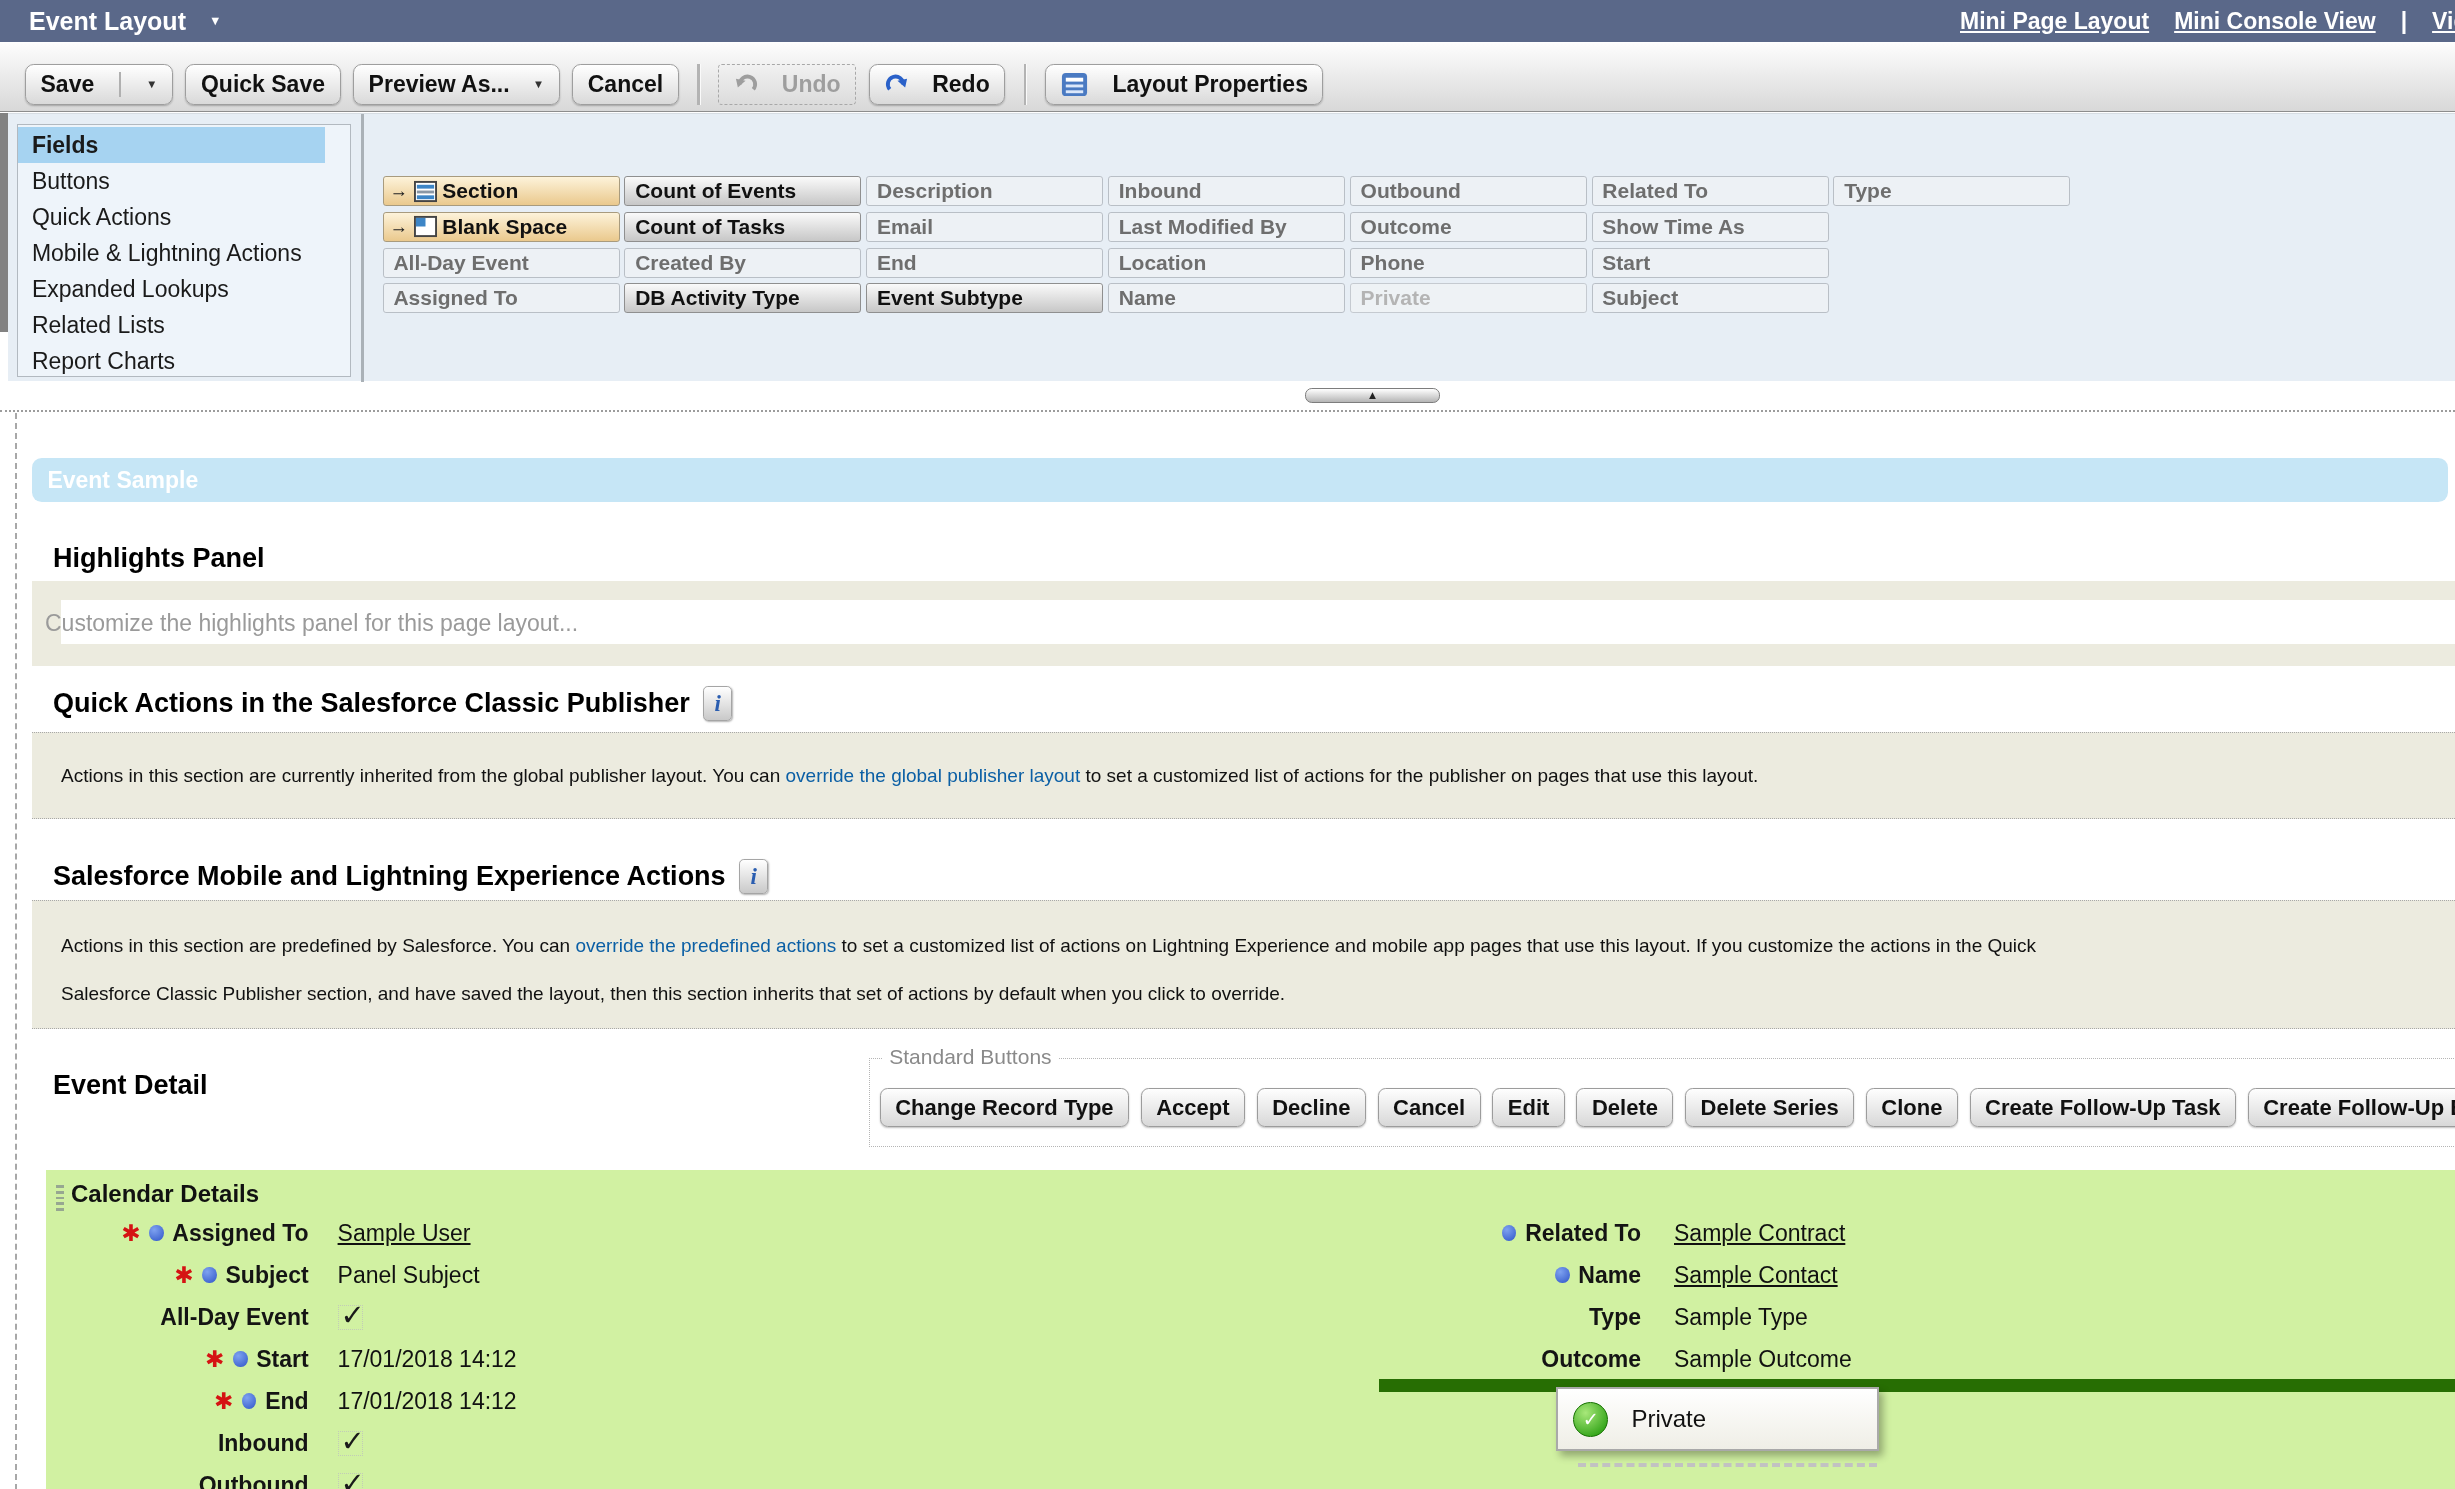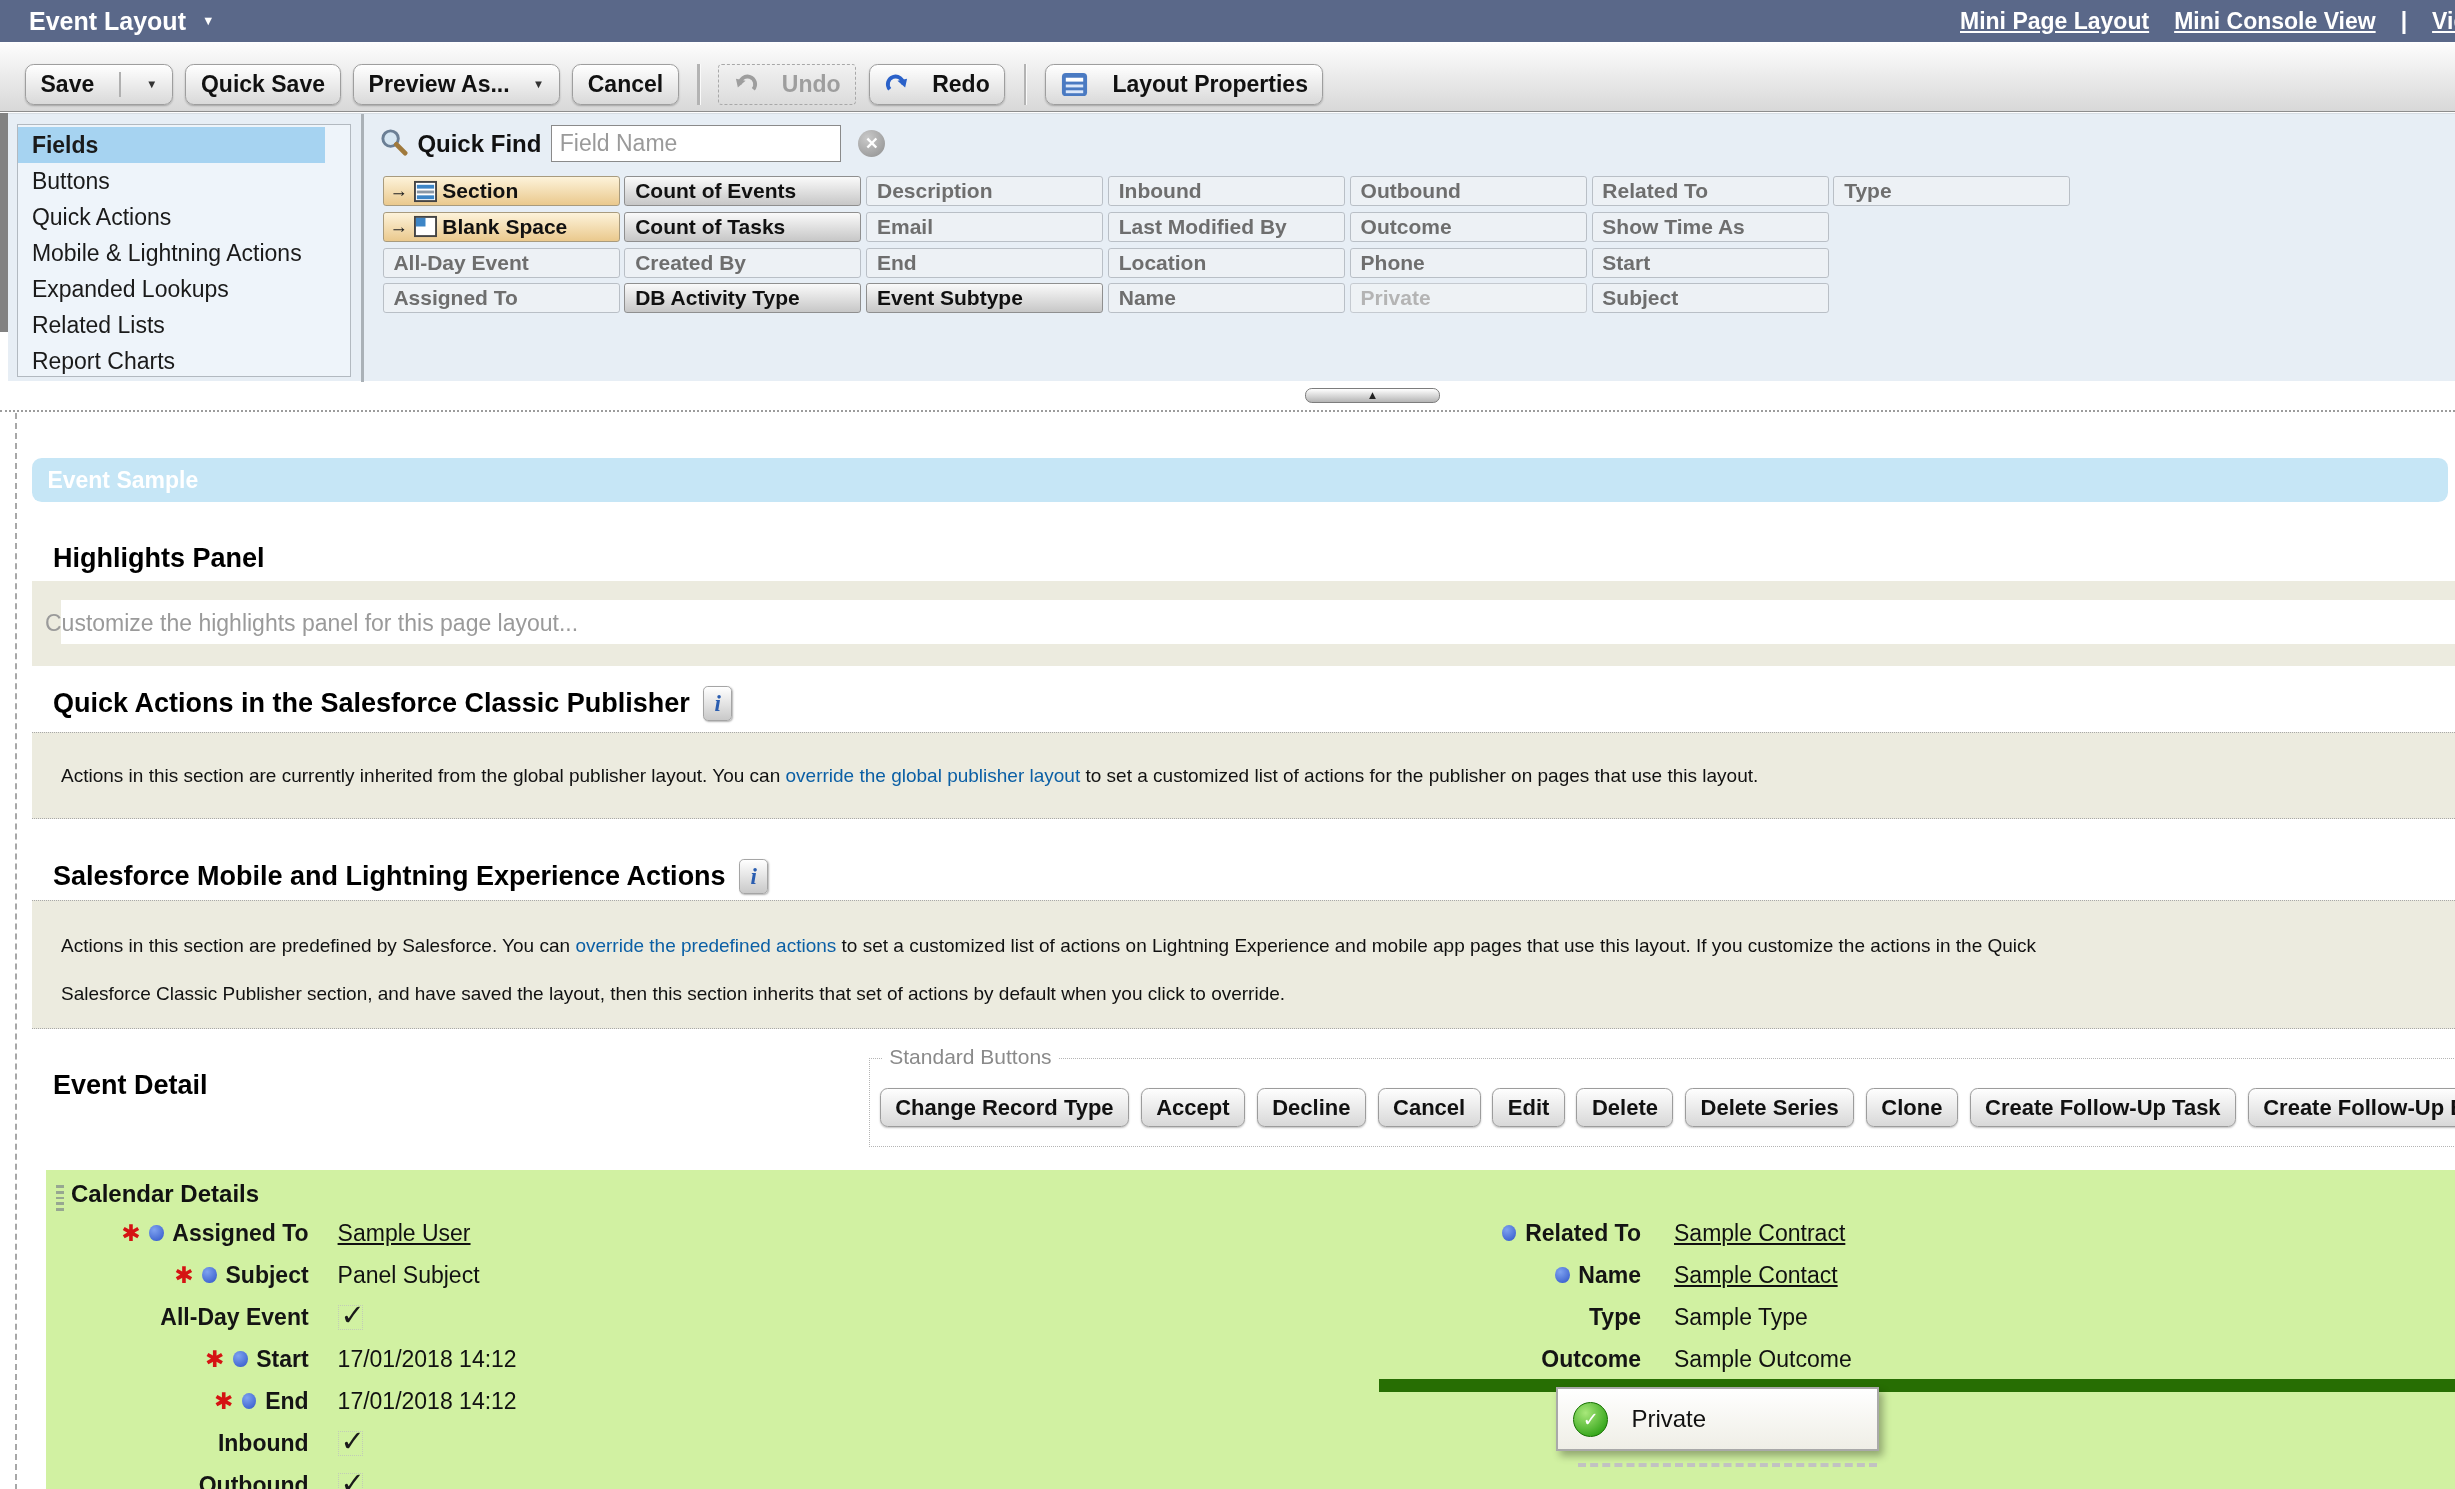--- a/index.html
+++ b/index.html
@@ -2,21 +2,21 @@
 <html><head>
 <meta charset="utf-8">
 <style>
   html,body{margin:0;padding:0;background:#fff;}
   #app{position:relative;width:2455px;height:1490px;overflow:hidden;background:#fff;
        font-family:"Liberation Sans","DejaVu Sans",sans-serif;box-sizing:border-box;}
   #app *{box-sizing:border-box;}
 
   
   #header{position:absolute;left:0;top:0;width:2455px;height:42px;background:#5a6889;}
-  #header-title{position:absolute;left:29px;top:0;height:42px;display:flex;align-items:center;gap:16px;
+  #header-title{position:absolute;left:29px;top:0;height:42px;display:flex;align-items:center;gap:23px;
     color:#fff;font-weight:bold;font-size:25px;cursor:default;}
   .caret{font-size:12.6px;line-height:12.6px;color:#fff;}
   #header-links{position:absolute;left:1960px;top:0;height:42px;display:flex;align-items:center;gap:25px;white-space:nowrap;}
   .header-link{color:#fff;font-weight:bold;font-size:23px;text-decoration:underline;cursor:pointer;}
   .header-sep{color:#fff;font-size:23px;font-weight:bold;}
 
   
   #toolbar{position:absolute;left:0;top:42px;width:2455px;height:70px;
     background:linear-gradient(#fdfdfd,#d8d8d8);border-bottom:1.9px solid #8d8d8d;border-top:1px solid #fff;}
   #toolbar-row{position:absolute;left:25px;top:21px;display:flex;align-items:center;gap:12.6px;}
@@ -202,31 +202,20 @@
       <div id="sidebar-panel">
           <div class="sidebar-item selected">Fields</div>
           <div class="sidebar-item">Buttons</div>
           <div class="sidebar-item">Quick Actions</div>
           <div class="sidebar-item">Mobile &amp; Lightning Actions</div>
           <div class="sidebar-item">Expanded Lookups</div>
           <div class="sidebar-item">Related Lists</div>
           <div class="sidebar-item">Report Charts</div>
         </div>
       <div id="sidebar-divider"></div>
-      <div id="quickfind-row">
-        <span>
-          <svg width="29" height="29" viewBox="0 0 30 30">
-              <circle cx="12" cy="12" r="8" fill="#d6e6f2" stroke="#6b7f95" stroke-width="3"></circle>
-              <line x1="18" y1="18" x2="27" y2="27" stroke="#a0793c" stroke-width="5" stroke-linecap="round"></line>
-            </svg>
-        </span>
-        <span id="quickfind-label">Quick Find</span>
-        <input id="quickfind-input" type="text" placeholder="Field Name" style="">
-        <button id="quickfind-clear">✕</button>
-      </div>
       <div id="palette-grid">
           <div class="palette-col">
             <div class="palette-item special">
               <span class="pal-arrow">→</span>
               <span style="display: inline-flex;">
                 <svg width="23" height="23" viewBox="0 0 24 24">
                   <rect x="1" y="2" width="22" height="20" fill="#fff" stroke="#444" stroke-width="2"></rect>
                   <rect x="3" y="5" width="18" height="4" fill="#3d85c6"></rect>
                   <rect x="3" y="11" width="18" height="3" fill="#8a97a5"></rect>
                   <rect x="3" y="16" width="18" height="4" fill="#3d85c6"></rect>

